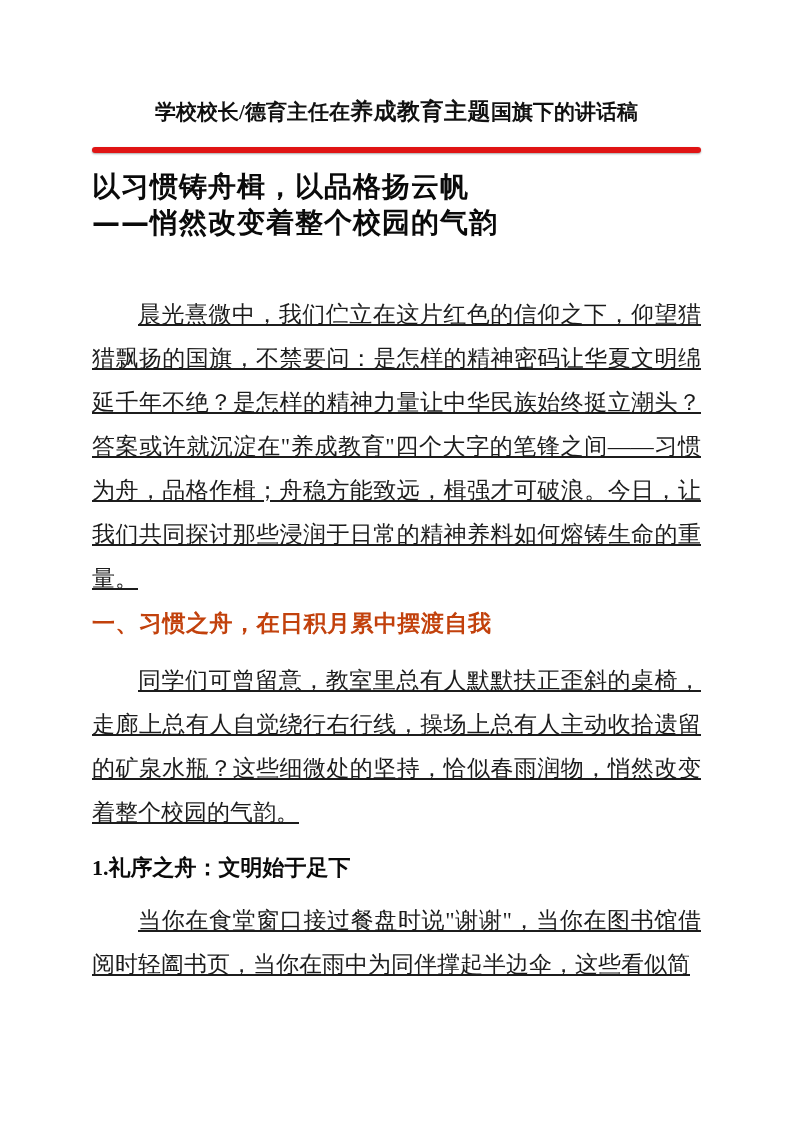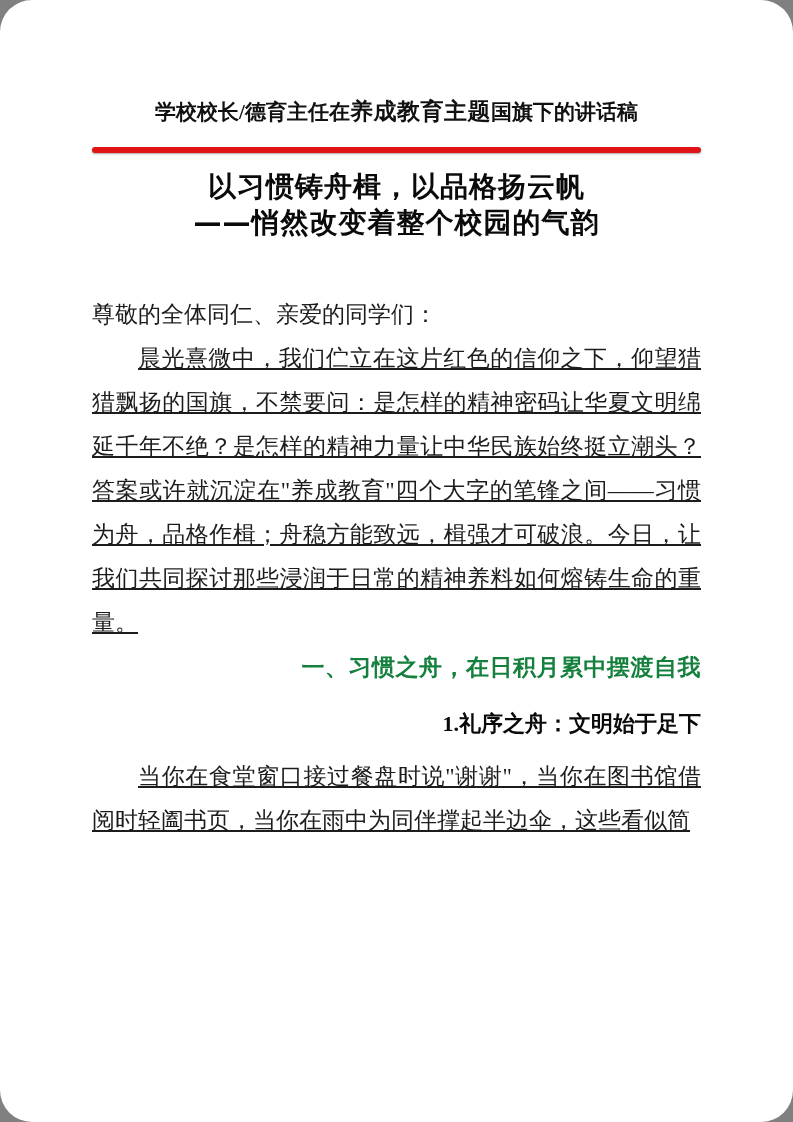--- a/index.html
+++ b/index.html
@@ -9,21 +9,20 @@
   }
   .page {
     position: relative;
     width: 793px;
     height: 1122px;
     margin: 0 auto;
     background: #ffffff;
     overflow: hidden;
     box-sizing: border-box;
     color: #1a1a1a;
-    border-radius: 32px;
   }
   .content {
     padding: 0 92px;
   }
 
   
   .doc-header {
     margin-top: 97px;
     text-align: center;
     font-family: "Liberation Serif", "DejaVu Serif", serif;
@@ -46,21 +45,20 @@
     height: 6px;
     width: 100%;
     border-radius: 3px;
     background: #e01414;
     box-shadow: 0 1px 2px rgba(60,60,60,0.45);
   }
 
   
   .doc-title {
     margin: 16px 0 0 0;
-    text-align: center;
     font-family: "DejaVu Sans", "Liberation Sans", sans-serif;
     font-weight: 900;
     font-size: 28px;
     line-height: 36px;
     letter-spacing: 1px;
     color: #0a0a0a;
   }
 
   
   .doc-body {
@@ -77,31 +75,31 @@
   .para-indent {
     text-indent: 2em;
     text-decoration: underline;
   }
   .section-heading {
     margin: 0 0 14px 0;
     font-family: "DejaVu Sans", "Liberation Sans", sans-serif;
     font-weight: 900;
     font-size: 23px;
     line-height: 44px;
-    text-align: right;
-    color: #15803d;
+    text-align: left;
+    color: #c2410c;
     letter-spacing: 0.5px;
   }
   .sub-heading {
     margin: 12px 0 10px 0;
     font-family: "Liberation Serif", "DejaVu Serif", serif;
     font-weight: 700;
     font-size: 22px;
     line-height: 42px;
-    text-align: right;
+    text-align: left;
     color: #0a0a0a;
   }
 </style>
 </head>
 <body>
 
 <div class="page">
   <div class="content">
 
     <div class="doc-header">
@@ -110,26 +108,26 @@
 
     <div class="divider" style="background: rgb(224, 20, 20);"></div>
 
     <h1 class="doc-title">
       <span style="display:block">以习惯铸舟楫，以品格扬云帆</span>
       <span style="display:block">——悄然改变着整个校园的气韵</span>
     </h1>
 
     <div class="doc-body">
 
-      <p>尊敬的全体同仁、亲爱的同学们：</p>
 
       <p class="para-indent">晨光熹微中，我们伫立在这片红色的信仰之下，仰望猎猎飘扬的国旗，不禁要问：是怎样的精神密码让华夏文明绵延千年不绝？是怎样的精神力量让中华民族始终挺立潮头？答案或许就沉淀在"养成教育"四个大字的笔锋之间——习惯为舟，品格作楫；舟稳方能致远，楫强才可破浪。今日，让我们共同探讨那些浸润于日常的精神养料如何熔铸生命的重量。</p>
 
       <h2 class="section-heading">一、习惯之舟，在日积月累中摆渡自我</h2>
 
+      <p class="para-indent">同学们可曾留意，教室里总有人默默扶正歪斜的桌椅，走廊上总有人自觉绕行右行线，操场上总有人主动收拾遗留的矿泉水瓶？这些细微处的坚持，恰似春雨润物，悄然改变着整个校园的气韵。</p>
 
       <h3 class="sub-heading">1.礼序之舟：文明始于足下</h3>
 
       <p class="para-indent">当你在食堂窗口接过餐盘时说"谢谢"，当你在图书馆借阅时轻阖书页，当你在雨中为同伴撑起半边伞，这些看似简</p>
 
     </div>
   </div>
 </div>
 
 </body></html>

